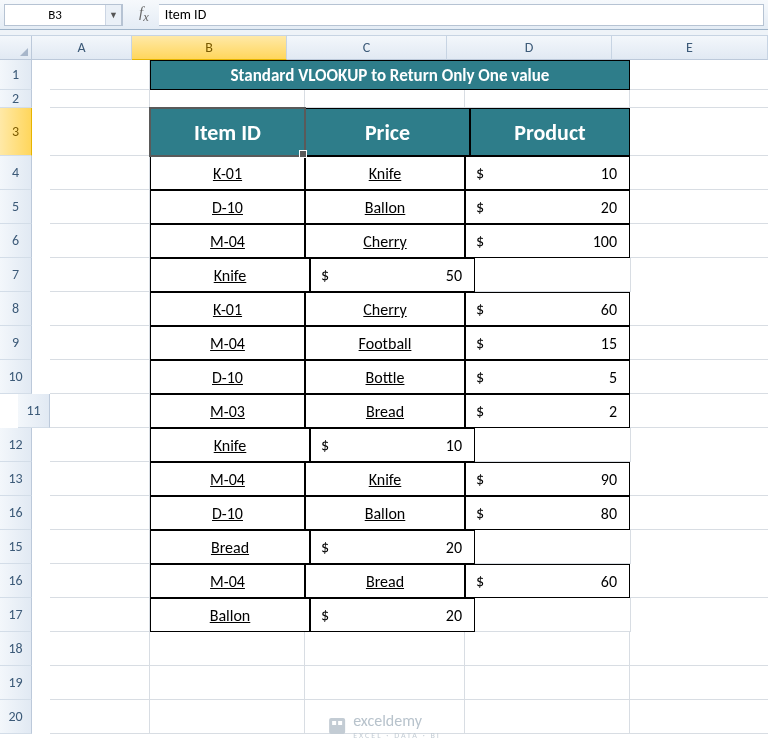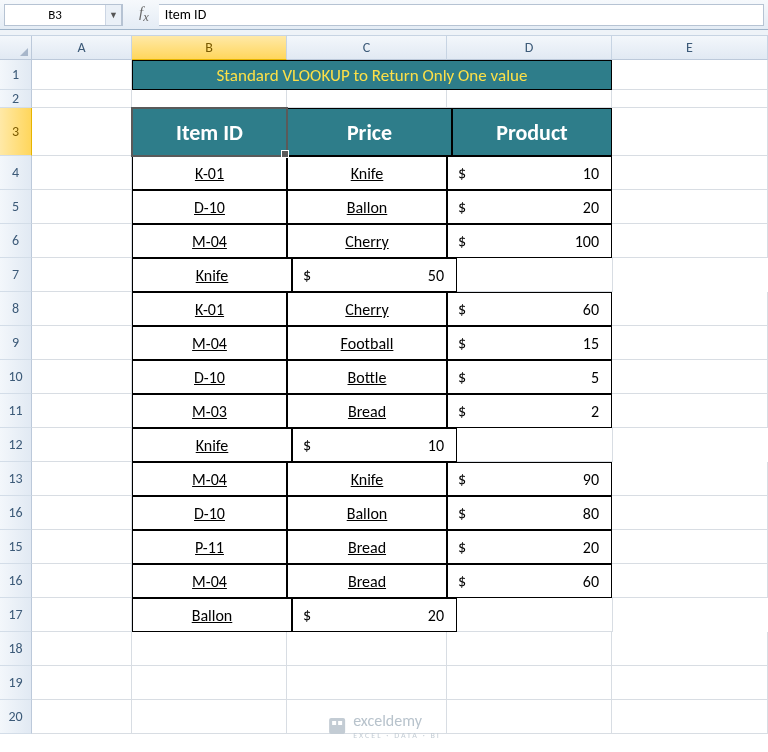--- a/index.html
+++ b/index.html
@@ -113,22 +113,22 @@
     font-size: 16px;
     position: relative;
   }
   .colA { width: 100px; }
   .colB { width: 155px; }
   .colC { width: 160px; }
   .colD { width: 165px; }
   .colE { width: 156px; }
   .title-cell {
     background: #2e7d8a;
-    color: #fde047;
-    font-weight: normal;
+    color: #ffffff;
+    font-weight: bold;
     font-size: 17px;
     justify-content: center;
     border: 1.5px solid #000;
   }
   .table-head {
     background: #2e7d8a;
     color: #fff;
     font-weight: bold;
     font-size: 22px;
     justify-content: center;
@@ -192,21 +192,21 @@
       <div class="row-h" style="height: 30px;">1</div>
       <div class="row-h" style="height: 18px;">2</div>
       <div class="row-h sel" style="height: 48px;">3</div>
       <div class="row-h" style="height: 34px;">4</div>
       <div class="row-h" style="height: 34px;">5</div>
       <div class="row-h" style="height: 34px;">6</div>
       <div class="row-h" style="height: 34px;">7</div>
       <div class="row-h" style="height: 34px;">8</div>
       <div class="row-h" style="height: 34px;">9</div>
       <div class="row-h" style="height: 34px;">10</div>
-      <div class="row-h" style="height: 34px;">11</div>
+      <div class="row-h" style="height: 34px; margin-left: 18px;">11</div>
       <div class="row-h" style="height: 34px;">12</div>
       <div class="row-h" style="height: 34px;">13</div>
       <div class="row-h" style="height: 34px;">16</div>
       <div class="row-h" style="height: 34px;">15</div>
       <div class="row-h" style="height: 34px;">16</div>
       <div class="row-h" style="height: 34px;">17</div>
       <div class="row-h" style="height: 34px;">18</div>
       <div class="row-h" style="height: 34px;">19</div>
       <div class="row-h" style="height: 34px;">20</div>
     </div>
@@ -333,21 +333,20 @@
         <div class="cell colB tb center" style="width: 155px; height: 34px;">D-10</div>
         <div class="cell colC tb center" style="width: 160px; height: 34px;">Ballon</div>
         <div class="cell colD tb price" style="width: 165px; height: 34px;">
           <span>$</span>
           <span>80</span>
         </div>
         <div class="cell colE" style="width: 156px; height: 34px;"></div>
       </div>
       <div class="row" style="height: 34px;">
         <div class="cell colA" style="width: 100px; height: 34px;"></div>
-        <div class="cell colB tb center" style="width: 155px; height: 34px;">P-11</div>
         <div class="cell colC tb center" style="width: 160px; height: 34px;">Bread</div>
         <div class="cell colD tb price" style="width: 165px; height: 34px;">
           <span>$</span>
           <span>20</span>
         </div>
         <div class="cell colE" style="width: 156px; height: 34px;"></div>
       </div>
       <div class="row" style="height: 34px;">
         <div class="cell colA" style="width: 100px; height: 34px;"></div>
         <div class="cell colB tb center" style="width: 155px; height: 34px;">M-04</div>

